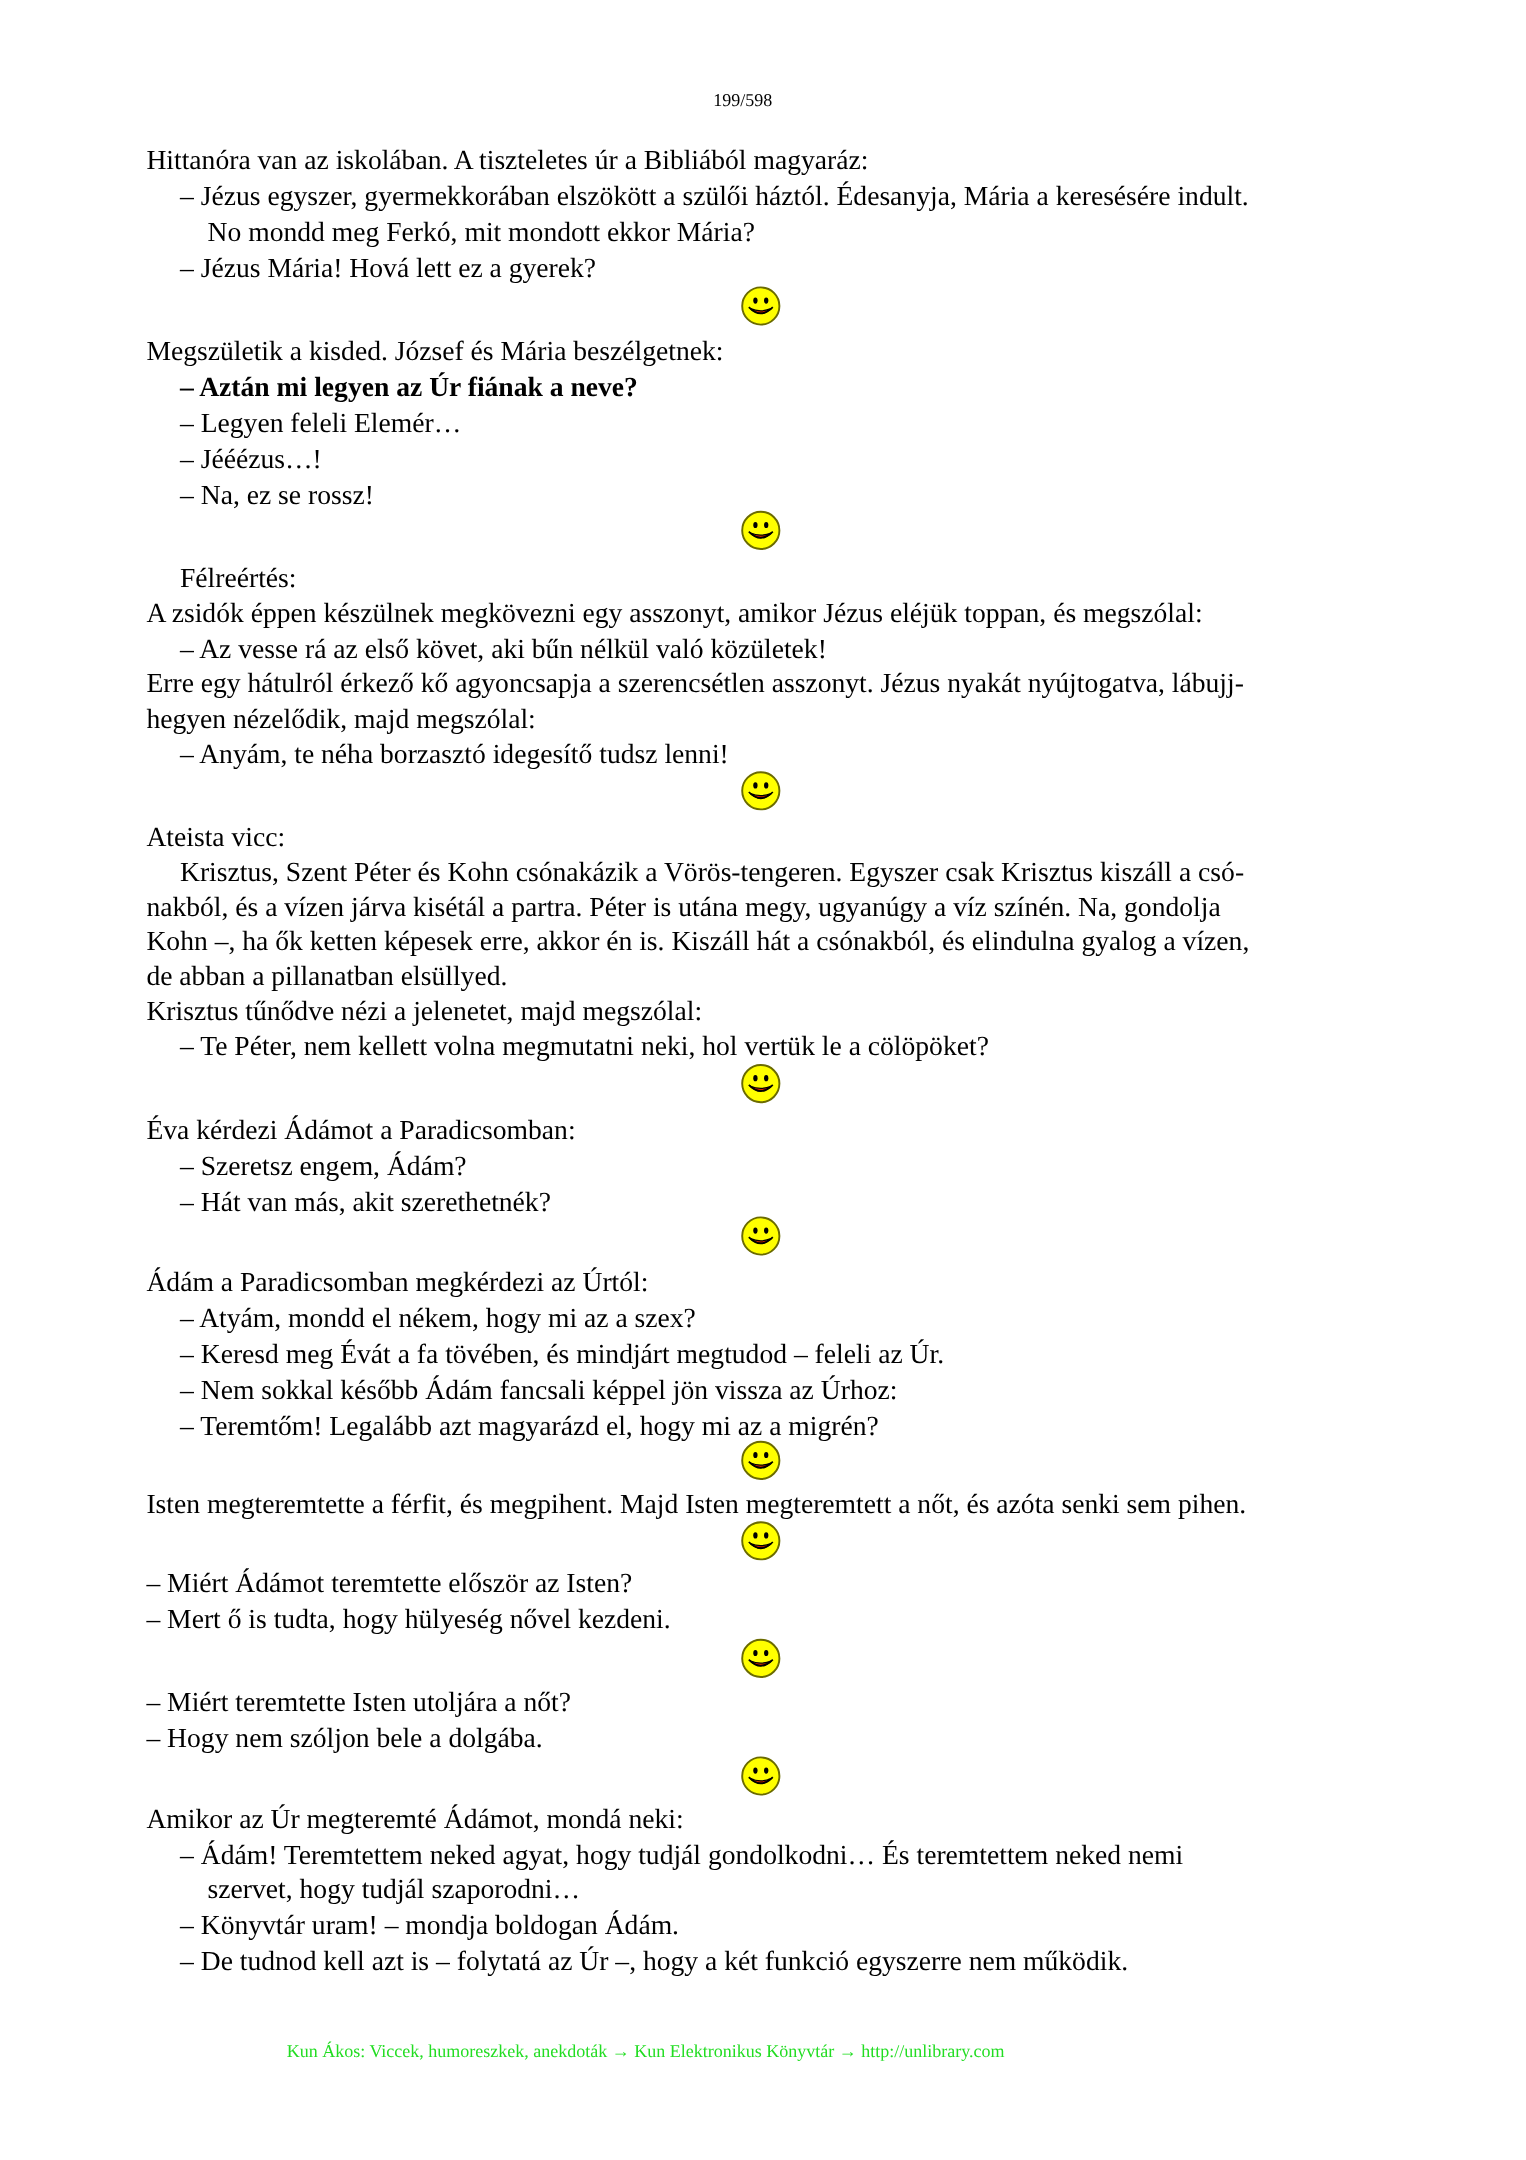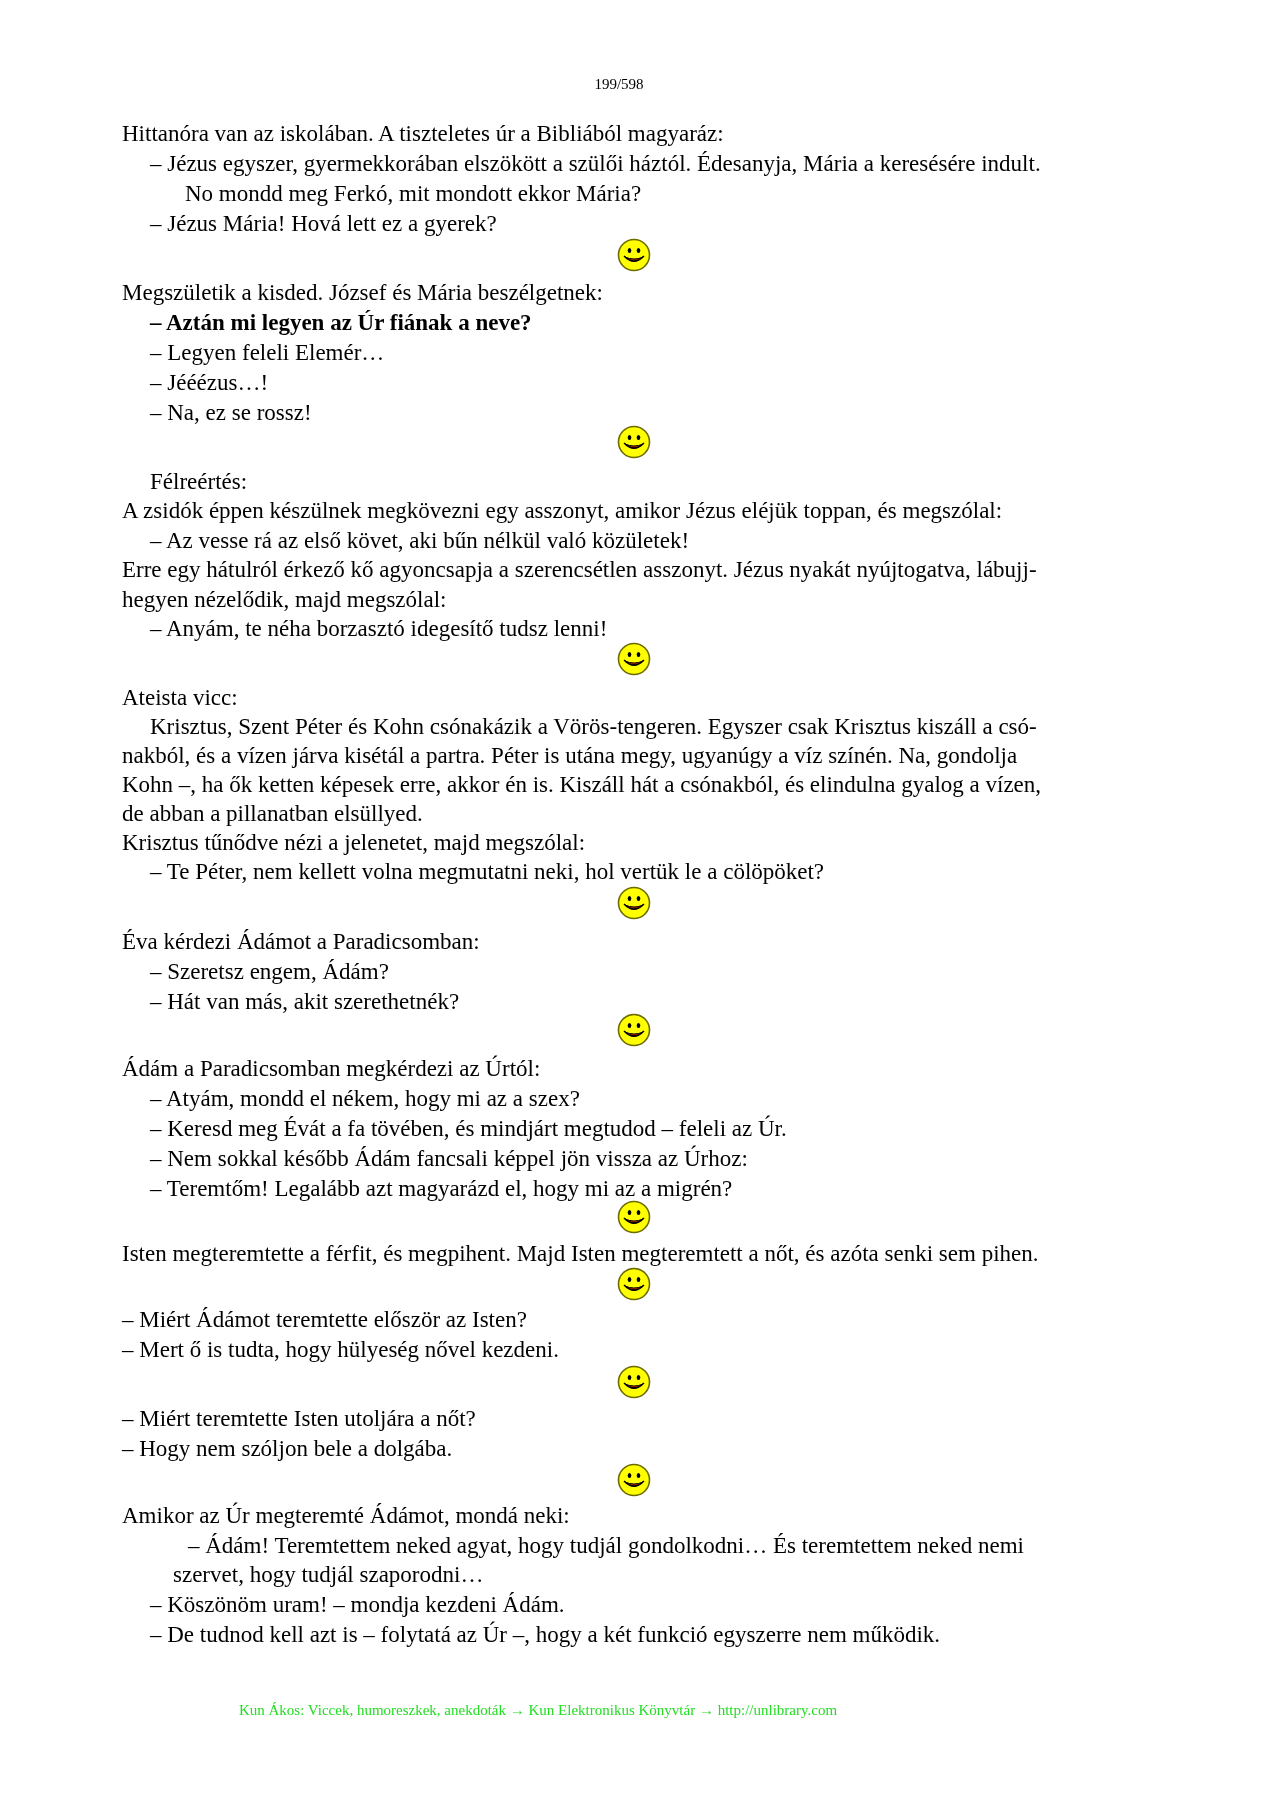--- a/index.html
+++ b/index.html
@@ -13,21 +13,21 @@
               font-size: 15px; color: #22dd22; }
   </style>
 </head>
 <body>
 
 <div class="pn">199/598</div>
 
 <div id="lines">
     <div class="ln" style="left: 122px; top: 120px;">Hittanóra van az iskolában. A tiszteletes úr a Bibliából magyaráz:</div>
     <div class="ln" style="left: 150px; top: 150px;">– Jézus egyszer, gyermekkorában elszökött a szülői háztól. Édesanyja, Mária a keresésére indult.</div>
-    <div class="ln" style="left: 173px; top: 180px; margin-left: 12px;">No mondd meg Ferkó, mit mondott ekkor Mária?</div>
+    <div class="ln" style="left: 173px; top: 180px;">No mondd meg Ferkó, mit mondott ekkor Mária?</div>
     <div class="ln" style="left: 150px; top: 210px; text-align: center;">– Jézus Mária! Hová lett ez a gyerek?</div>
     <div class="ln" style="left: 122px; top: 279px;">Megszületik a kisded. József és Mária beszélgetnek:</div>
     <div class="ln" style="left: 150px; top: 309px; font-weight: bold;">– Aztán mi legyen az Úr fiának a neve?</div>
     <div class="ln" style="left: 150px; top: 339px;">– Legyen feleli Elemér…</div>
     <div class="ln" style="left: 150px; top: 369px;">– Jééézus…!</div>
     <div class="ln" style="left: 150px; top: 399px;">– Na, ez se rossz!</div>
     <div class="ln" style="left: 150px; top: 468px;">Félreértés:</div>
     <div class="ln" style="left: 122px; top: 497px;">A zsidók éppen készülnek megkövezni egy asszonyt, amikor Jézus eléjük toppan, és megszólal:</div>
     <div class="ln" style="left: 150px; top: 527px;">– Az vesse rá az első követ, aki bűn nélkül való közületek!</div>
     <div class="ln" style="left: 122px; top: 556px;">Erre egy hátulról érkező kő agyoncsapja a szerencsétlen asszonyt. Jézus nyakát nyújtogatva, lábujj-</div>
@@ -47,23 +47,23 @@
     <div class="ln" style="left: 150px; top: 1085px;">– Atyám, mondd el nékem, hogy mi az a szex?</div>
     <div class="ln" style="left: 150px; top: 1115px;">– Keresd meg Évát a fa tövében, és mindjárt megtudod – feleli az Úr.</div>
     <div class="ln" style="left: 150px; top: 1145px;">– Nem sokkal később Ádám fancsali képpel jön vissza az Úrhoz:</div>
     <div class="ln" style="left: 150px; top: 1175px;">– Teremtőm! Legalább azt magyarázd el, hogy mi az a migrén?</div>
     <div class="ln" style="left: 122px; top: 1240px;">Isten megteremtette a férfit, és megpihent. Majd Isten megteremtett a nőt, és azóta senki sem pihen.</div>
     <div class="ln" style="left: 122px; top: 1306px;">– Miért Ádámot teremtette először az Isten?</div>
     <div class="ln" style="left: 122px; top: 1336px;">– Mert ő is tudta, hogy hülyeség nővel kezdeni.</div>
     <div class="ln" style="left: 122px; top: 1405px;">– Miért teremtette Isten utoljára a nőt?</div>
     <div class="ln" style="left: 122px; top: 1435px;">– Hogy nem szóljon bele a dolgába.</div>
     <div class="ln" style="left: 122px; top: 1502px;">Amikor az Úr megteremté Ádámot, mondá neki:</div>
-    <div class="ln" style="left: 150px; top: 1532px; margin-left: 38px;">– Ádám! Teremtettem neked agyat, hogy tudjál gondolkodni… És teremtettem neked nemi</div>
+    <div class="ln" style="left: 150px; top: 1532px;">– Ádám! Teremtettem neked agyat, hogy tudjál gondolkodni… És teremtettem neked nemi</div>
     <div class="ln" style="left: 173px; top: 1561px;">szervet, hogy tudjál szaporodni…</div>
-    <div class="ln" style="left: 150px; top: 1591px;">– Köszönöm uram! – mondja kezdeni Ádám.</div>
+    <div class="ln" style="left: 150px; top: 1591px;">– Könyvtár uram! – mondja boldogan Ádám.</div>
     <div class="ln" style="left: 150px; top: 1621px;">– De tudnod kell azt is – folytatá az Úr –, hogy a két funkció egyszerre nem működik.</div>
   </div>
 <div id="smileys">
     <div class="smiley" style="left: 617px; top: 238px;">
     <svg viewBox="0 0 34 34">
       <circle cx="17" cy="17" r="15.5" fill="#ffff00" stroke="#6b6b00" stroke-width="1.6"></circle>
       <ellipse cx="12.5" cy="12.5" rx="1.8" ry="2.6" fill="#000"></ellipse>
       <ellipse cx="21.5" cy="12.5" rx="1.8" ry="2.6" fill="#000"></ellipse>
       <path d="M8 19 Q17 27 26 19 Q17 23 8 19 Z" fill="#cc2200" stroke="#000" stroke-width="1"></path>
       <path d="M7 18 Q17 28.5 27 18" fill="none" stroke="#000" stroke-width="1.4"></path>

